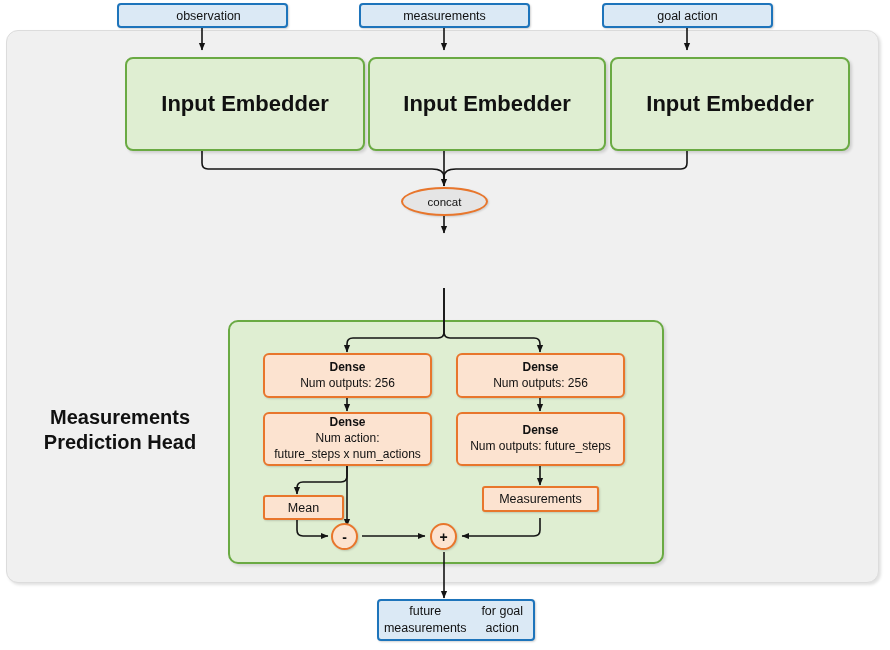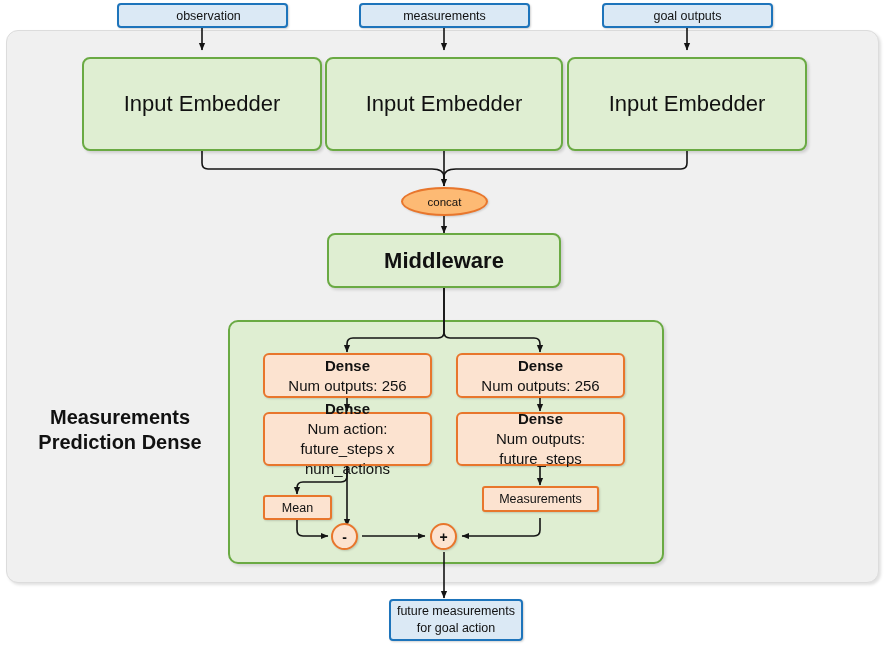--- a/index.html
+++ b/index.html
@@ -79,53 +79,54 @@
     color: #111111;
     font-size: 12.5px;
     box-shadow: 1px 1px 2px rgba(0,0,0,0.18);
   }
   .embedder-box {
     background: #dfeed2;
     border: 2px solid #6aaa43;
     border-radius: 8px;
     color: #111111;
     font-size: 22px;
-    font-weight: normal;
+    font-weight: bold;
     box-shadow: 2px 2px 3px rgba(0,0,0,0.14);
+    margin-left: 43px;
   }
   .middleware-box {
     background: #dfeed2;
     border: 2px solid #6aaa43;
     border-radius: 8px;
     color: #111111;
     font-size: 22px;
     font-weight: bold;
     box-shadow: 2px 2px 3px rgba(0,0,0,0.14);
   }
   .dense-box {
     background: #fce3d0;
     border: 2px solid #e8762c;
     border-radius: 6px;
     color: #111111;
-    font-size: 15px;
+    font-size: 12px;
     line-height: 1.32;
     flex-direction: column;
     box-shadow: 1px 1px 2px rgba(0,0,0,0.15);
   }
   .dense-box .t1 { font-weight: bold; }
   .op-box {
     background: #fce3d0;
     border: 2px solid #e8762c;
     border-radius: 3px;
     color: #111111;
     font-size: 12.5px;
     box-shadow: 1px 1px 2px rgba(0,0,0,0.15);
   }
   .concat-ellipse {
-    background: #fdba74;
+    background: #e5e5e5;
     border: 2px solid #e8762c;
     border-radius: 50%;
     color: #111111;
     font-size: 11.5px;
     box-shadow: 1px 1px 2px rgba(0,0,0,0.15);
   }
   .circ-op {
     background: #fce3d0;
     border: 2.5px solid #e8762c;
     border-radius: 50%;
@@ -139,21 +140,21 @@
 </head>
 <body>
 
 <div id="stage">
 
   <div class="outer-frame"></div>
   <div class="head-frame"></div>
 
   <div class="head-label">
     <div>Measurements</div>
-    <div>Prediction Dense</div>
+    <div>Prediction Head</div>
   </div>
 
   <svg class="wires" viewBox="0 0 890 650">
     <defs>
       <marker id="arrow" markerWidth="9" markerHeight="9" refX="7.2" refY="3.6" orient="auto" markerUnits="userSpaceOnUse">
         <path d="M0,0.4 L7.6,3.6 L0,6.8 z" fill="#141414"></path>
       </marker>
     </defs>
     <g fill="none" stroke="#141414" stroke-width="1.6">
 
@@ -190,53 +191,50 @@
     </g>
   </svg>
 
   <div class="node io-box" style="left:117px; top:3px; width:171px; height:25px;padding-left:12px;">
     <span>observation</span>
   </div>
   <div class="node io-box" style="left:359px; top:3px; width:171px; height:25px;">
     <span>measurements</span>
   </div>
   <div class="node io-box" style="left:602px; top:3px; width:171px; height:25px;">
-    <span>goal outputs</span>
+    <span>goal action</span>
   </div>
 
   <div class="node embedder-box" style="left:82px; top:57px; width:240px; height:94px;">
     <span>Input Embedder</span>
   </div>
   <div class="node embedder-box" style="left:325px; top:57px; width:238px; height:94px;">
     <span>Input Embedder</span>
   </div>
   <div class="node embedder-box" style="left:567px; top:57px; width:240px; height:94px;">
     <span>Input Embedder</span>
   </div>
 
   <div class="node concat-ellipse" style="left:401px; top:187px; width:87px; height:29px;">
     <span>concat</span>
   </div>
 
-  <div class="node middleware-box" style="left:327px; top:233px; width:234px; height:55px;">
-    <span>Middleware</span>
-  </div>
 
   <div class="node dense-box" style="left:263px; top:353px; width:169px; height:45px;">
     <span class="t1">Dense</span>
     <span>Num outputs: 256</span>
   </div>
 
   <div class="node dense-box" style="left:263px; top:412px; width:169px; height:54px;">
     <span class="t1">Dense</span>
     <span>Num action:</span>
     <span>future_steps x num_actions</span>
   </div>
 
-  <div class="node op-box" style="left:263px; top:495px; width:69px; height:25px;">
+  <div class="node op-box" style="left:263px; top:495px; width:81px; height:25px;">
     <span>Mean</span>
   </div>
 
   <div class="node circ-op" style="left:331px; top:523px; width:27px; height:27px;">
     <span>-</span>
   </div>
 
   <div class="node dense-box" style="left:456px; top:353px; width:169px; height:45px;">
     <span class="t1">Dense</span>
     <span>Num outputs: 256</span>
@@ -248,18 +246,18 @@
   </div>
 
   <div class="node op-box" style="left:482px; top:486px; width:117px; height:26px;">
     <span>Measurements</span>
   </div>
 
   <div class="node circ-op" style="left:430px; top:523px; width:27px; height:27px;">
     <span>+</span>
   </div>
 
-  <div class="node io-box" style="left:389px; top:599px; width:134px; height:42px; flex-direction:column; line-height:1.35;">
+  <div class="node io-box" style="left:377px; top:599px; width:158px; height:42px; flex-direction:row; line-height:1.35;">
     <span>future measurements</span>
     <span>for goal action</span>
   </div>
 
 </div>
 
 </body></html>

